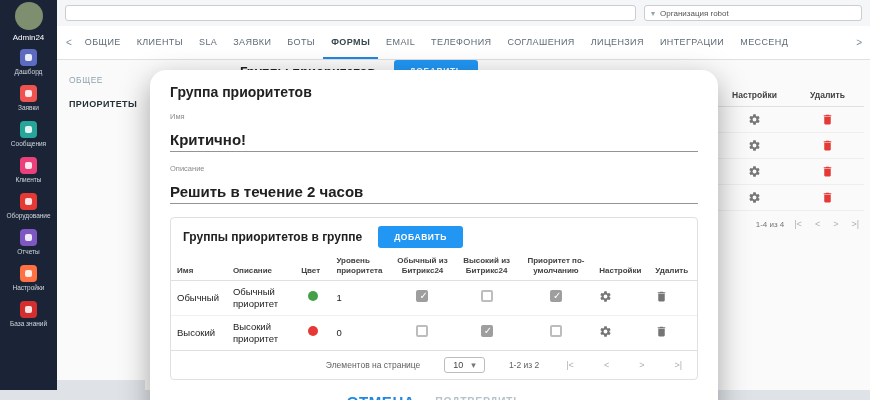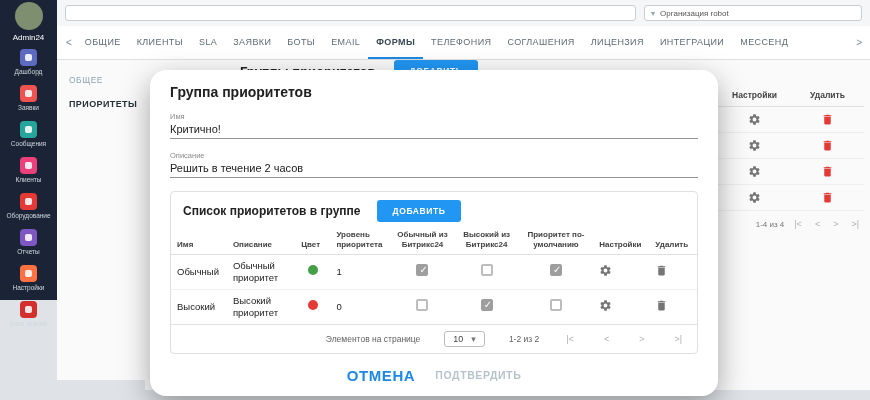--- a/index.html
+++ b/index.html
@@ -1,20 +1,20 @@
 <!DOCTYPE html>
 <html><head>
 <meta charset="utf-8">
 <style>
   * { box-sizing: border-box; margin: 0; padding: 0; }
   html,body { width: 870px; height: 400px; overflow: hidden; }
   body { position: relative; background: #dfe3e7; font-family: "Liberation Sans", sans-serif; }
 
   
-  .sidebar { position:absolute; left:0; top:0; width:57px; height:300px; background:#1b2437; z-index:3; display:flex; flex-direction:column; align-items:center; }
+  .sidebar { position:absolute; left:0; top:0; width:57px; height:390px; background:#1b2437; z-index:3; display:flex; flex-direction:column; align-items:center; }
   .avatar { width:28px; height:28px; border-radius:50%; background:#7d8f6e; margin-top:2px; flex:none; }
   .app-name { color:#ffffff; font-size:8px; margin:3px 0 7px; }
   .side-item { display:flex; flex-direction:column; align-items:center; margin-bottom:10px; cursor:pointer; }
   .side-icon { width:17px; height:17px; border-radius:4px; position:relative; }
   .side-icon::after { content:""; position:absolute; inset:5px; background:rgba(255,255,255,.88); border-radius:2px; }
   .side-label { color:#cfd8dc; font-size:6.5px; margin-top:2px; white-space:nowrap; }
 
   
   .topbar { position:absolute; left:57px; top:0; right:0; height:26px; background:#f5f6f7; display:flex; align-items:center; gap:8px; padding:0 8px; z-index:1; }
   .search { flex:1; height:16px; border:1px solid #c9ced3; border-radius:3px; background:#fff; font-size:9px; padding:0 6px; font-family:"Liberation Sans",sans-serif; }
@@ -47,21 +47,21 @@
 
   .icon-btn { background:none; border:none; cursor:pointer; line-height:0; padding:0; }
   .icon-btn svg { width:13px; height:13px; fill:#757575; }
   .icon-btn.trash-red svg { fill:#e53935; }
 
   
   .modal { position:absolute; left:150px; top:70px; width:568px; z-index:5; background:#fff; border-radius:16px; box-shadow:0 10px 30px rgba(0,0,0,.35); padding:14px 20px 12px; }
   .modal-title { font-size:14px; color:#212121; }
   .field { margin-top:12px; border-bottom:1px solid #949494; padding-bottom:3px; cursor:text; }
   .field-label { font-size:7.5px; color:#8a8a8a; }
-  .field-value { font-size:11px; color:#212121; margin-top:2px; }
+  .field-value { font-size:15px; color:#212121; margin-top:10px;font-weight:bold; }
 
   .list-box { margin-top:13px; border:1px solid #e0e0e0; border-radius:4px; }
   .list-head { display:flex; align-items:center; gap:16px; padding:8px 12px 4px; }
   .list-title { font-size:12px; font-weight:bold; color:#212121; }
 
   table.ptable { width:100%; border-collapse:collapse; }
   .ptable th { font-size:8px; font-weight:bold; color:#424242; text-align:left; vertical-align:bottom; padding:4px 6px; border-bottom:1px solid #e0e0e0; line-height:1.25; }
   .ptable th.c, .ptable td.c { text-align:center; }
   .ptable td { font-size:9.5px; color:#212121; padding:5px 6px; border-bottom:1px solid #f0f0f0; vertical-align:middle; line-height:1.25; }
   .ptable tr:last-child td { border-bottom:none; }
@@ -127,22 +127,22 @@
   </div>
 </header>
 
 <div class="tabbar">
   <span class="tab-chevron">&lt;</span>
   <span class="tab">ОБЩИЕ</span>
   <span class="tab">КЛИЕНТЫ</span>
   <span class="tab">SLA</span>
   <span class="tab">ЗАЯВКИ</span>
   <span class="tab">БОТЫ</span>
+  <span class="tab active">ФОРМЫ</span>
   <span class="tab">EMAIL</span>
-  <span class="tab active">ФОРМЫ</span>
   <span class="tab">ТЕЛЕФОНИЯ</span>
   <span class="tab">СОГЛАШЕНИЯ</span>
   <span class="tab">ЛИЦЕНЗИЯ</span>
   <span class="tab">ИНТЕГРАЦИИ</span>
   <span class="tab">МЕССЕНД</span>
   <span class="tab-chevron right">&gt;</span>
 </div>
 
 <aside class="subnav">
   <div class="subnav-header">ОБЩЕЕ</div>
@@ -226,21 +226,21 @@
     <div class="field-value">Критично!</div>
   </div>
 
   <div class="field">
     <div class="field-label">Описание</div>
     <div class="field-value">Решить в течение 2 часов</div>
   </div>
 
   <div class="list-box">
     <div class="list-head">
-      <span class="list-title">Список приоритетов в группе</span>
+      <span class="list-title">Группы приоритетов в группе</span>
       <button class="btn-add">ДОБАВИТЬ</button>
     </div>
 
     <table class="ptable">
       <thead>
         <tr>
           <th style="width:54px">Имя</th>
           <th style="width:66px">Описание</th>
           <th style="width:34px">Цвет</th>
           <th style="width:54px">Уровень приоритета</th>

